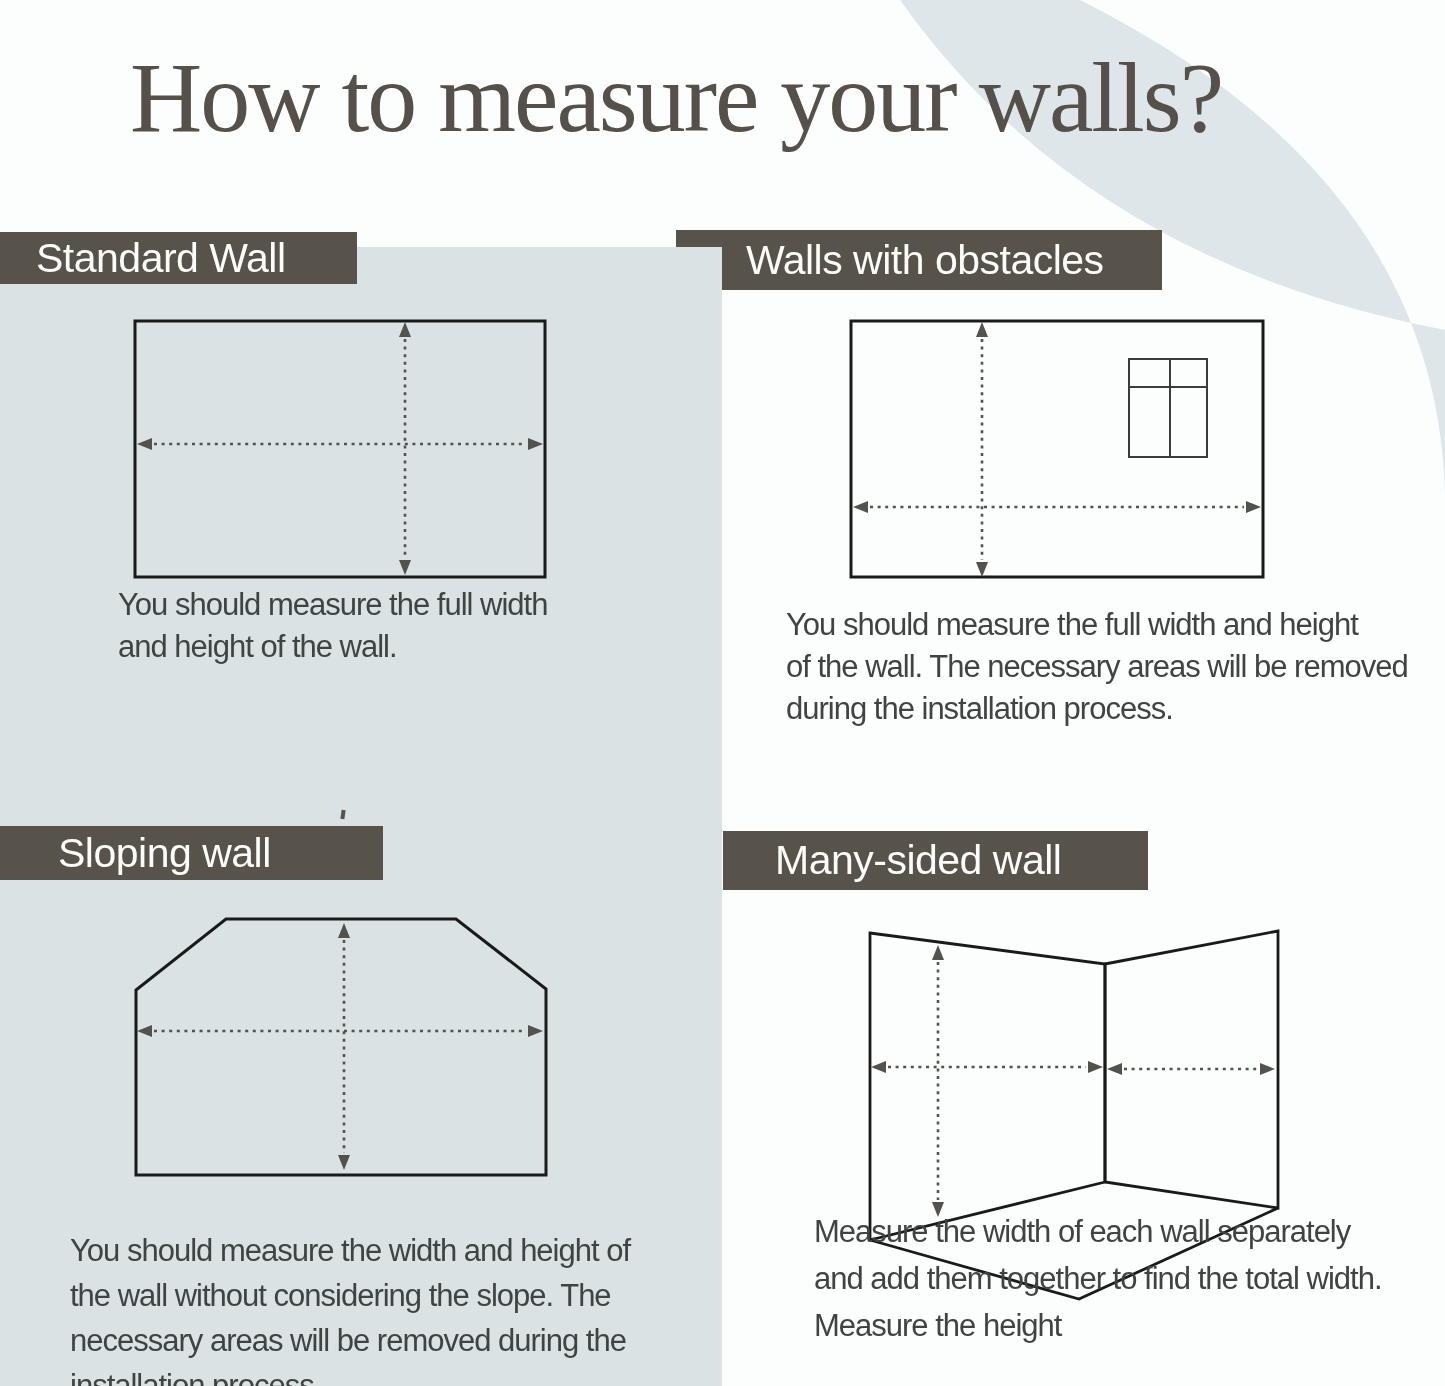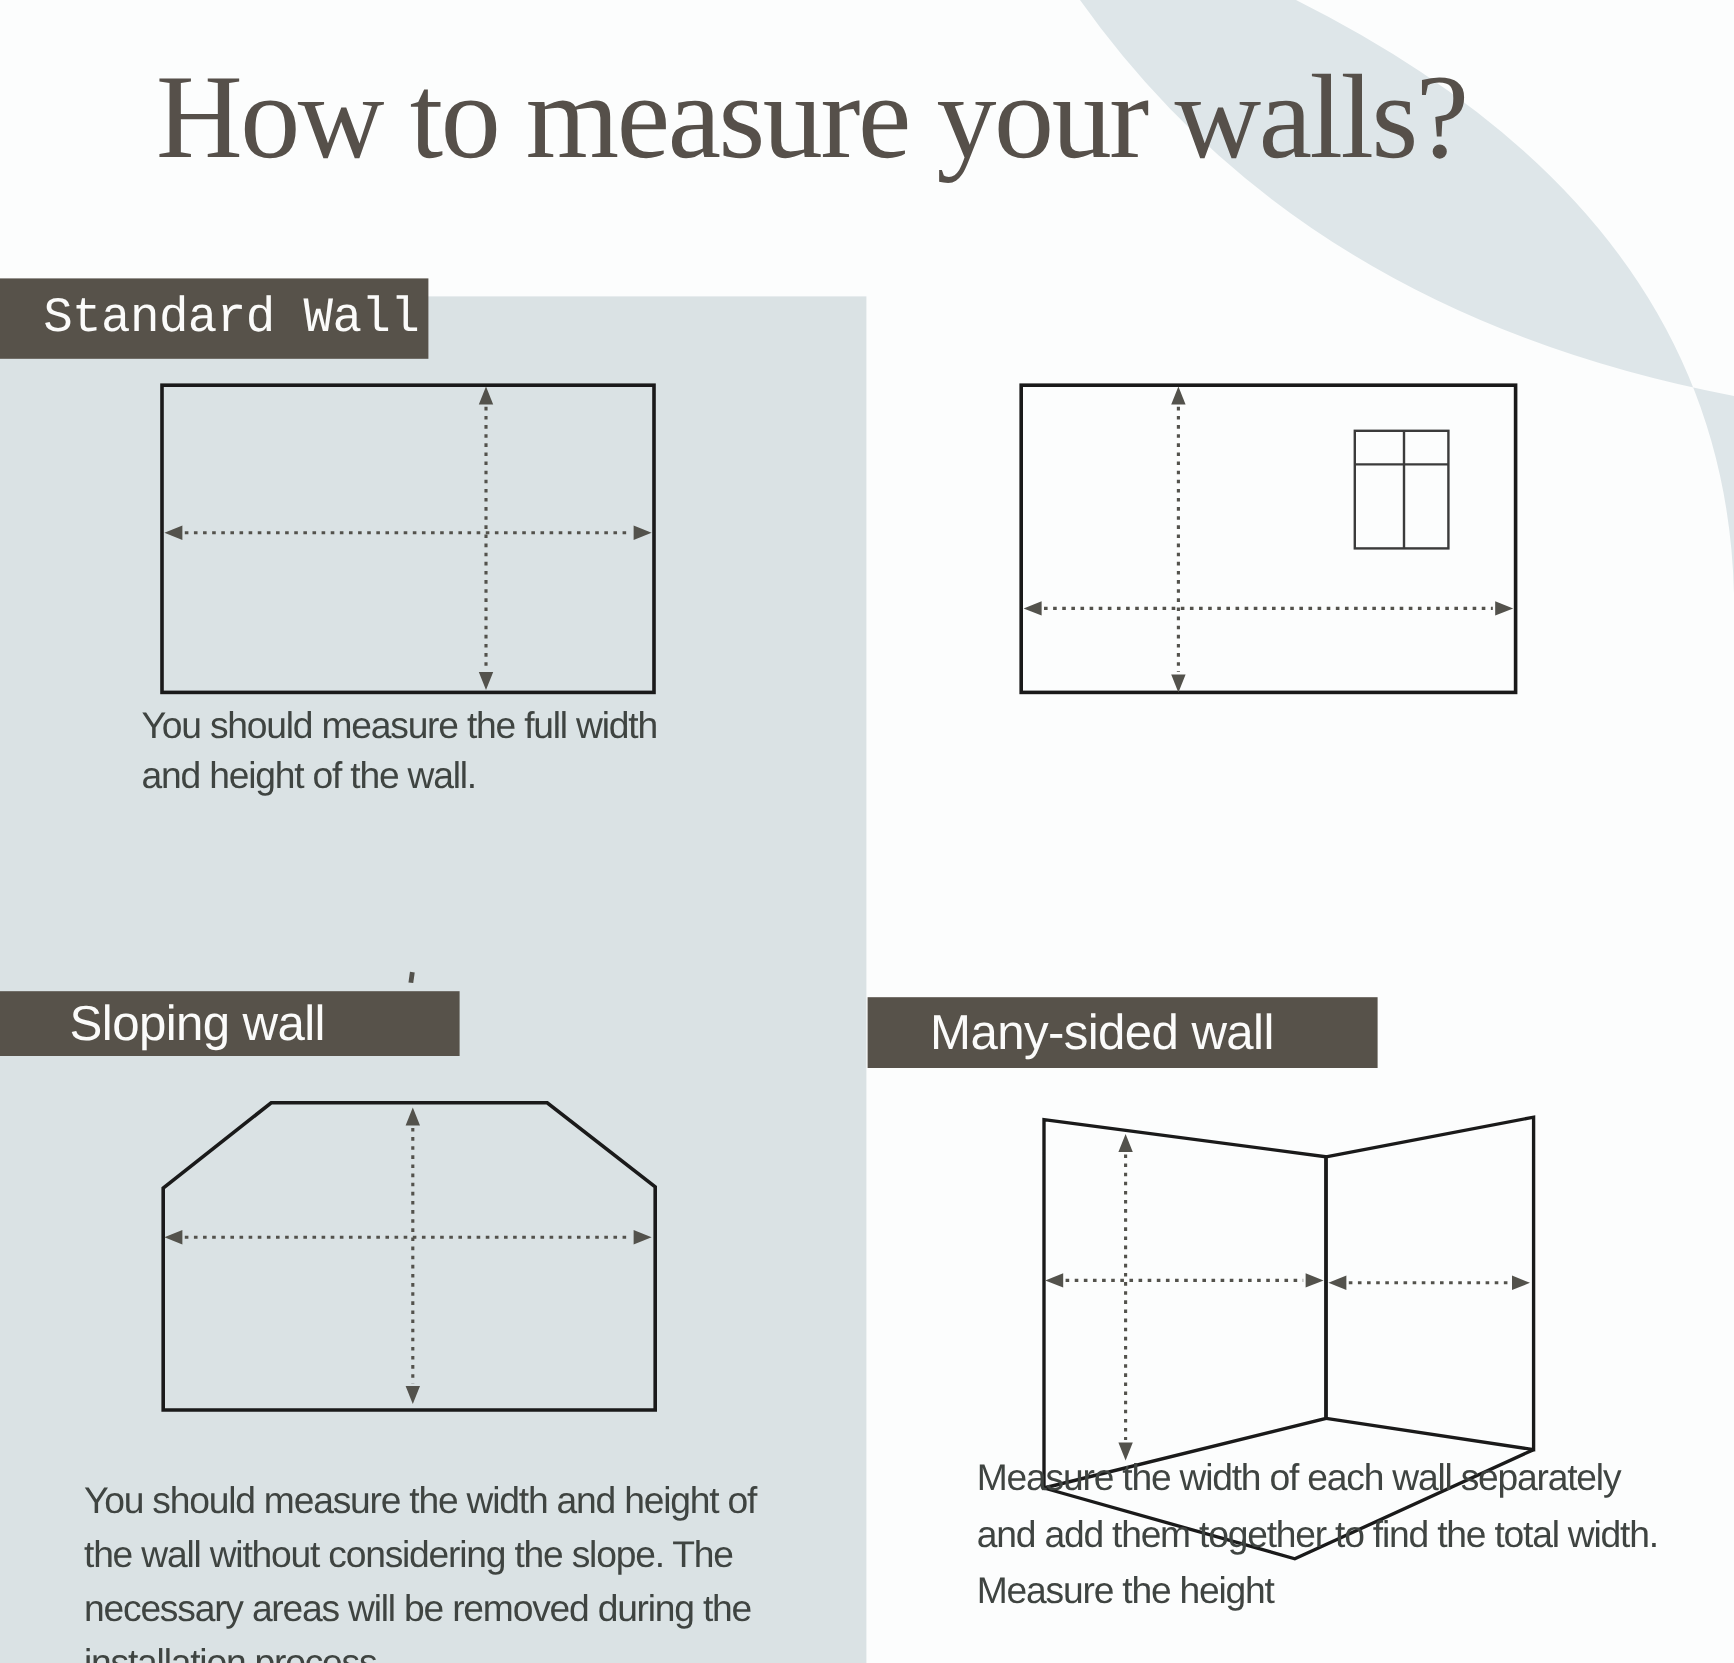--- a/index.html
+++ b/index.html
@@ -16,21 +16,21 @@
   }
   .left-panel{
     position:absolute;left:0;top:247px;width:722px;height:1139px;
     background:var(--panel-bg,#dae2e4);z-index:1;
   }
   .bar{
     position:absolute;background:var(--header-bar-bg,#57524a);
     color:var(--header-text,#fbfbfa);font-size:41px;letter-spacing:-0.5px;
     display:flex;align-items:center;box-sizing:border-box;white-space:nowrap;
   }
-  .bar-standard {left:0;    top:232px;width:357px;height:67px;padding-left:36px;z-index:3;font-family:Liberation Mono, monospace;}
+  .bar-standard {left:0;    top:232px;width:357px;height:52px;padding-left:36px;z-index:3;}
   .bar-obstacles{left:676px;top:230px;width:486px;height:60px;padding-left:70px;z-index:0;}
   .bar-sloping  {left:0;    top:826px;width:383px;height:54px;padding-left:58px;z-index:3;}
   .bar-many     {left:723px;top:831px;width:425px;height:59px;padding-left:52px;z-index:3;}
   .diagram-svg{position:absolute;left:0;top:0;z-index:2;pointer-events:none;}
   .wall{fill:none;stroke:var(--wall-outline,#1a1a1a);stroke-width:3;}
   .wall-thin{fill:none;stroke:var(--wall-outline,#1a1a1a);stroke-width:2.8;}
   .win{fill:none;stroke:#3b3b3b;stroke-width:2;}
   .dash{fill:none;stroke:var(--arrow,#53524c);stroke-width:2.6;stroke-dasharray:3 4.6;}
   .head{fill:var(--arrow,#53524c);stroke:none;}
   .desc{
@@ -50,20 +50,23 @@
 <body>
 
 <div class="canvas">
 
   <svg class="ribbon-svg" width="1445" height="1386" viewBox="0 0 1445 1386">
     <path d="M900,0 Q1085,261 1445,330 L1445,523 Q1453,187 1080,0 Z" fill="#dee6e9"></path>
   </svg>
 
   <div class="page-title">How to measure your walls?</div>
 
+  <div class="bar bar-obstacles">
+    <span>Walls with obstacles</span>
+  </div>
 
   <div class="left-panel"></div>
 
   <div class="bar bar-standard">
     <span>Standard Wall</span>
   </div>
   <div class="bar bar-sloping">
     <span>Sloping wall</span>
   </div>
   <div class="bar bar-many">
@@ -138,20 +141,23 @@
       <g>
         <line class="dash" x1="1124" y1="1069" x2="1258" y2="1069"></line>
         <polygon class="head" points="1107,1069 1122,1063 1122,1075"></polygon>
         <polygon class="head" points="1275,1069 1260,1063 1260,1075"></polygon>
       </g>
     </g>
   </svg>
 
   <div class="desc desc-standard">You should measure the full width
 and height of the wall.</div>
+  <div class="desc desc-obstacles">You should measure the full width and height
+of the wall. The necessary areas will be removed
+during the installation process.</div>
   <div class="desc desc-sloping">You should measure the width and height of
 the wall without considering the slope. The
 necessary areas will be removed during the
 installation process.</div>
   <div class="desc desc-many">Measure the width of each wall separately
 and add them together to find the total width.
 Measure the height</div>
 
 </div>
 

